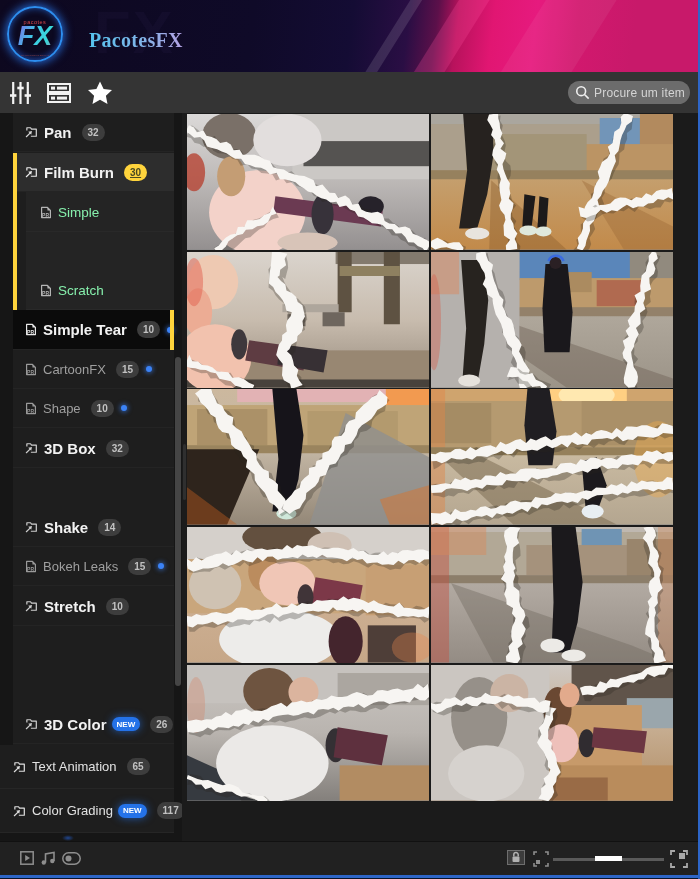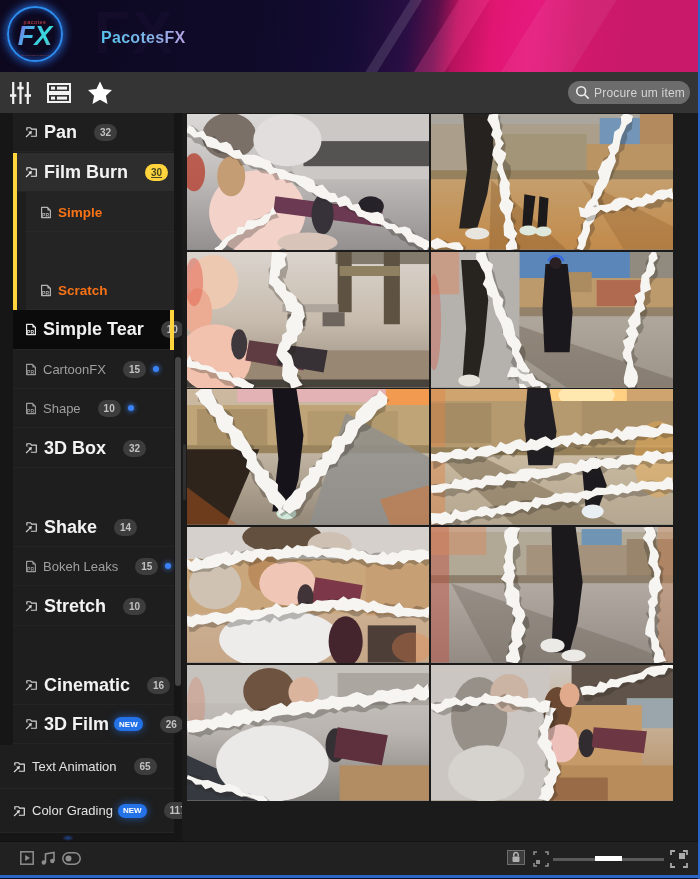--- a/index.html
+++ b/index.html
@@ -11,44 +11,44 @@
 #header .streak2 { position:absolute; left:430px; top:-30px; width:26px; height:160px; background:rgba(255,80,160,0.25); transform:rotate(32deg); }
 #header .streak3 { position:absolute; left:520px; top:-40px; width:60px; height:180px; background:rgba(255,255,255,0.06); transform:rotate(32deg); }
 #logo { position:absolute; left:7px; top:6px; width:56px; height:56px; border-radius:50%; overflow:hidden;
  background:radial-gradient(circle at 50% 45%, #0c0920 55%, #131048 100%);
  border:2.5px solid #2d8ef0; box-shadow:0 0 9px 2px rgba(40,120,240,0.75), inset 0 0 7px rgba(40,120,240,0.65); }
 #logo .pc { position:absolute; width:100%; text-align:center; top:11px; font-size:5.5px; color:#d84848; letter-spacing:0.5px; }
 #logo .fx { position:absolute; width:100%; text-align:center; top:13px; font-size:27px; font-weight:bold; font-style:italic;
  background:linear-gradient(115deg,#8a5ae8 10%,#40c8e8 45%,#38d8d8 70%,#e04898 100%); -webkit-background-clip:text; background-clip:text; color:transparent; }
 #logo .sub { position:absolute; width:100%; text-align:center; top:46px; font-size:2.5px; color:#a04848; letter-spacing:0; white-space:nowrap; opacity:0.8; }
 #wm { position:absolute; left:94px; top:-2px; font-size:60px; font-weight:bold; color:rgba(150,140,220,0.04); letter-spacing:2px; }
-#title { position:absolute; left:101px; top:29px; font-size:16px; font-weight:bold; letter-spacing:0.3px;
- background:linear-gradient(90deg,#55c4ee 0%,#7fb4e8 55%,#b4a2e4 100%); -webkit-background-clip:text; background-clip:text; color:transparent; }
+#title { position:absolute; left:89px; top:29px; font-size:20px; font-weight:bold; letter-spacing:0.3px;
+ background:linear-gradient(90deg,#55c4ee 0%,#7fb4e8 55%,#b4a2e4 100%); -webkit-background-clip:text; background-clip:text; color:transparent;font-family:Liberation Serif, serif; }
 #toolbar { position:absolute; left:0; top:72px; width:700px; height:41px; background:#343434; }
 #toolbar .ti { position:absolute; top:0; height:41px; display:flex; align-items:center; }
 #search { position:absolute; left:568px; top:81px; width:122px; height:23px; border-radius:12px;
  background:rgba(255,255,255,0.28); display:flex; align-items:center; padding-left:7px; }
 #search span { color:#d4d4d4; font-size:12px; margin-left:4px; letter-spacing:0.2px; white-space:nowrap; }
 #sidebar { position:absolute; left:0; top:113px; width:182px; height:728px; background:#161616; overflow:hidden; }
 #sidebar .rowsbg { position:absolute; left:13px; top:0; width:161px; height:632px; background:#1e1e1e; }
 #sidebar .subbg { position:absolute; left:26px; top:79px; width:148px; height:118px; background:#242424; }
 #sidebar .l1bg { position:absolute; left:0; top:632px; width:174px; height:96px; background:#1e1e1e; }
 .row { position:absolute; display:flex; align-items:center; white-space:nowrap; }
 .row.l2 { left:13px; width:161px; border-bottom:1px solid #242424; padding-left:12px; }
 .row.l3 { left:26px; width:148px; border-bottom:1px solid #292929; padding-left:14px; }
 .row.l1 { left:0; width:174px; border-bottom:1px solid #262626; padding-left:13px; }
 .row.active { background:#2d2d2d; }
 .row.seldark { background:#0b0b0b; }
 .row .ic { display:flex; margin-right:6px; }
-.lbl { font-size:18px; }
+.lbl { font-size:15px; }
 .lbl.b { color:#f2f2f2; font-weight:bold; }
-.lbl.sub { color:#f97316; font-size:13.5px;font-weight:bold; }
+.lbl.sub { color:#86efac; font-size:13.5px; }
 .lbl.sub2 { color:#9f9f9f; font-size:13px; }
 .lbl.l1t { color:#e2e2e2; font-size:13px; }
-.bdg { background:#3d3d3d; color:#c2c2c2; font-size:10px; font-weight:bold; border-radius:9px; padding:3px 6px; margin-left:17px; }
+.bdg { background:#3d3d3d; color:#c2c2c2; font-size:10px; font-weight:bold; border-radius:9px; padding:3px 6px; margin-left:10px; }
 .bdg.yellow { background:#ffd43c; color:#4a4a22;text-decoration:underline; }
 .newb { background:#2472e8; color:#fff; font-size:8px; font-weight:bold; border-radius:8px; padding:2.5px 5px; margin-left:5px; box-shadow:0 0 8px rgba(36,114,232,0.7); }
 .bluedot { width:6px; height:6px; border-radius:50%; background:#3b82f6; margin-left:7px; box-shadow:0 0 4px 1.5px rgba(59,130,246,0.5); }
 .ybar { position:absolute; left:13px; width:4px; background:#ffd43c; z-index:5; }
 .ybar2 { position:absolute; left:170px; width:4px; background:#ffd43c; z-index:5; }
 #sbscroll { position:absolute; left:175px; top:244px; width:6px; height:329px; background:#454545; border-radius:3px; }
 #gridbg { position:absolute; left:182px; top:113px; width:516px; height:728px; background:#1b1b1b; }
 .thumb { position:absolute; overflow:hidden; background:#888; }
 .thumb svg { display:block; }
 #bottombar { position:absolute; left:0; top:841px; width:700px; height:34px; background:#212121; border-top:1px solid #111; }
@@ -539,40 +539,29 @@
         <span class="ic">
           <svg width="13" height="12" viewBox="0 0 16 15">
             <path d="M2.2 5.5 V2.2 h4.6 l1.2 1.6 H14 V12.8 H7.2" fill="none" stroke="#cfcfcf" stroke-width="1.5" stroke-linejoin="round"></path>
             <path d="M1.2 13.8 L6.5 8.5" stroke="#cfcfcf" stroke-width="1.5"></path>
             <path d="M8.6 6.3 L3.9 7.2 L7.7 11 Z" fill="#cfcfcf"></path>
           </svg>
         </span>
         <span class="lbl b">Stretch</span>
         <span class="bdg">10</span>
       </div>
-<div class="row l2" style="top:553px;height:39px">
+<div class="row l2" style="top:592px;height:39px">
         <span class="ic">
           <svg width="13" height="12" viewBox="0 0 16 15">
             <path d="M2.2 5.5 V2.2 h4.6 l1.2 1.6 H14 V12.8 H7.2" fill="none" stroke="#cfcfcf" stroke-width="1.5" stroke-linejoin="round"></path>
             <path d="M1.2 13.8 L6.5 8.5" stroke="#cfcfcf" stroke-width="1.5"></path>
             <path d="M8.6 6.3 L3.9 7.2 L7.7 11 Z" fill="#cfcfcf"></path>
           </svg>
         </span>
-        <span class="lbl b">Cinematic</span>
-        <span class="bdg">16</span>
-      </div>
-<div class="row l2" style="top:592px;height:39px">
-        <span class="ic">
-          <svg width="13" height="12" viewBox="0 0 16 15">
-            <path d="M2.2 5.5 V2.2 h4.6 l1.2 1.6 H14 V12.8 H7.2" fill="none" stroke="#cfcfcf" stroke-width="1.5" stroke-linejoin="round"></path>
-            <path d="M1.2 13.8 L6.5 8.5" stroke="#cfcfcf" stroke-width="1.5"></path>
-            <path d="M8.6 6.3 L3.9 7.2 L7.7 11 Z" fill="#cfcfcf"></path>
-          </svg>
-        </span>
-        <span class="lbl b">3D Film</span>
+        <span class="lbl b">3D Color</span>
         <span class="newb">NEW</span>
         <span class="bdg">26</span>
       </div>
 <div class="row l1" style="top:632px;height:44px">
         <span class="ic">
           <svg width="13" height="12" viewBox="0 0 16 15">
             <path d="M2.2 5.5 V2.2 h4.6 l1.2 1.6 H14 V12.8 H7.2" fill="none" stroke="#e0e0e0" stroke-width="1.5" stroke-linejoin="round"></path>
             <path d="M1.2 13.8 L6.5 8.5" stroke="#e0e0e0" stroke-width="1.5"></path>
             <path d="M8.6 6.3 L3.9 7.2 L7.7 11 Z" fill="#e0e0e0"></path>
           </svg>

